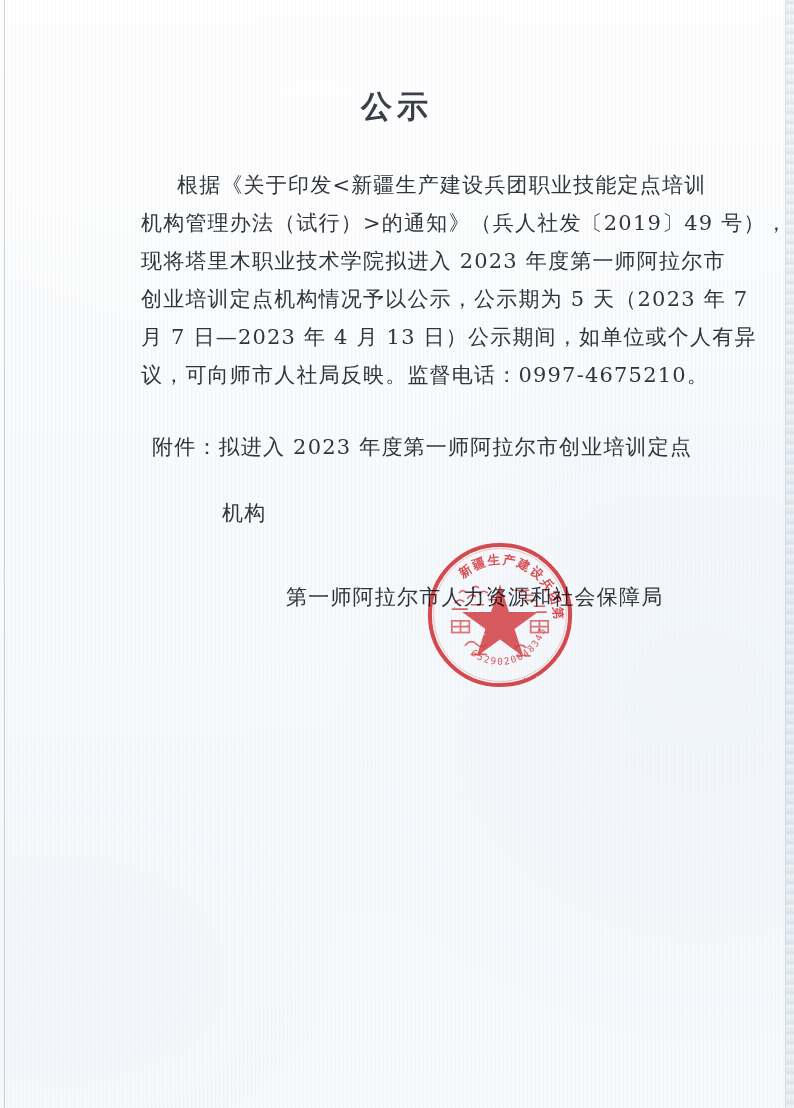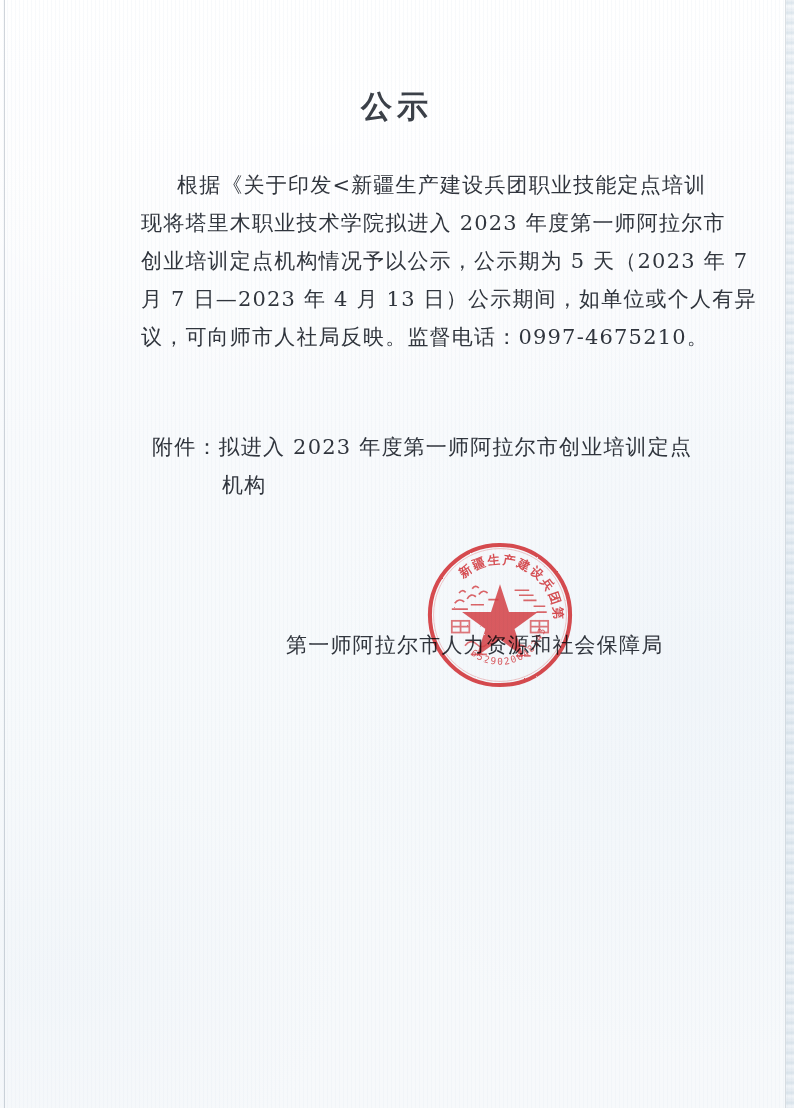--- a/index.html
+++ b/index.html
@@ -112,35 +112,34 @@
     top: 428px;
     width: 560px;
   }
   .attach-line {
     font-size: 21px;
     line-height: 38px;
     letter-spacing: 1.2px;
     color: #30353d;
     white-space: nowrap;
   }
-  .attach-line.cont { padding-left: 70px; }
+  .attach-line.cont { padding-left: 70px; margin-top: 28px; }
 
   .sign-block {
     position: absolute;
     left: 286px;
     top: 580px;
     width: 420px;
   }
   .sign-org {
     font-size: 21px;
     line-height: 34px;
     letter-spacing: 1.2px;
     color: #30353d;
     white-space: nowrap;
-    margin-top: 48px;
   }
   .sign-date {
     font-size: 21px;
     line-height: 34px;
     letter-spacing: 1.2px;
     color: #30353d;
     white-space: nowrap;
     padding-left: 106px;
   }
 
@@ -165,20 +164,21 @@
   <div class="paper-tint"></div>
   <div class="scan-lines"></div>
   <div class="edge-line-left"></div>
   <div class="edge-line-right"></div>
   <div class="edge-band-right"></div>
 
   <div class="doc-title">公示</div>
 
   <div class="body-block">
     <div class="body-line indent">根据《关于印发&lt;新疆生产建设兵团职业技能定点培训</div>
+    <div class="body-line">机构管理办法（试行）&gt;的通知》（兵人社发〔2019〕49 号），</div>
     <div class="body-line">现将塔里木职业技术学院拟进入 2023 年度第一师阿拉尔市</div>
     <div class="body-line">创业培训定点机构情况予以公示，公示期为 5 天（2023 年 7</div>
     <div class="body-line">月 7 日—2023 年 4 月 13 日）公示期间，如单位或个人有异</div>
     <div class="body-line">议，可向师市人社局反映。监督电话：0997-4675210。</div>
   </div>
 
   <div class="attach-block">
     <div class="attach-line">附件：拟进入 2023 年度第一师阿拉尔市创业培训定点</div>
     <div class="attach-line cont">机构</div>
   </div>

